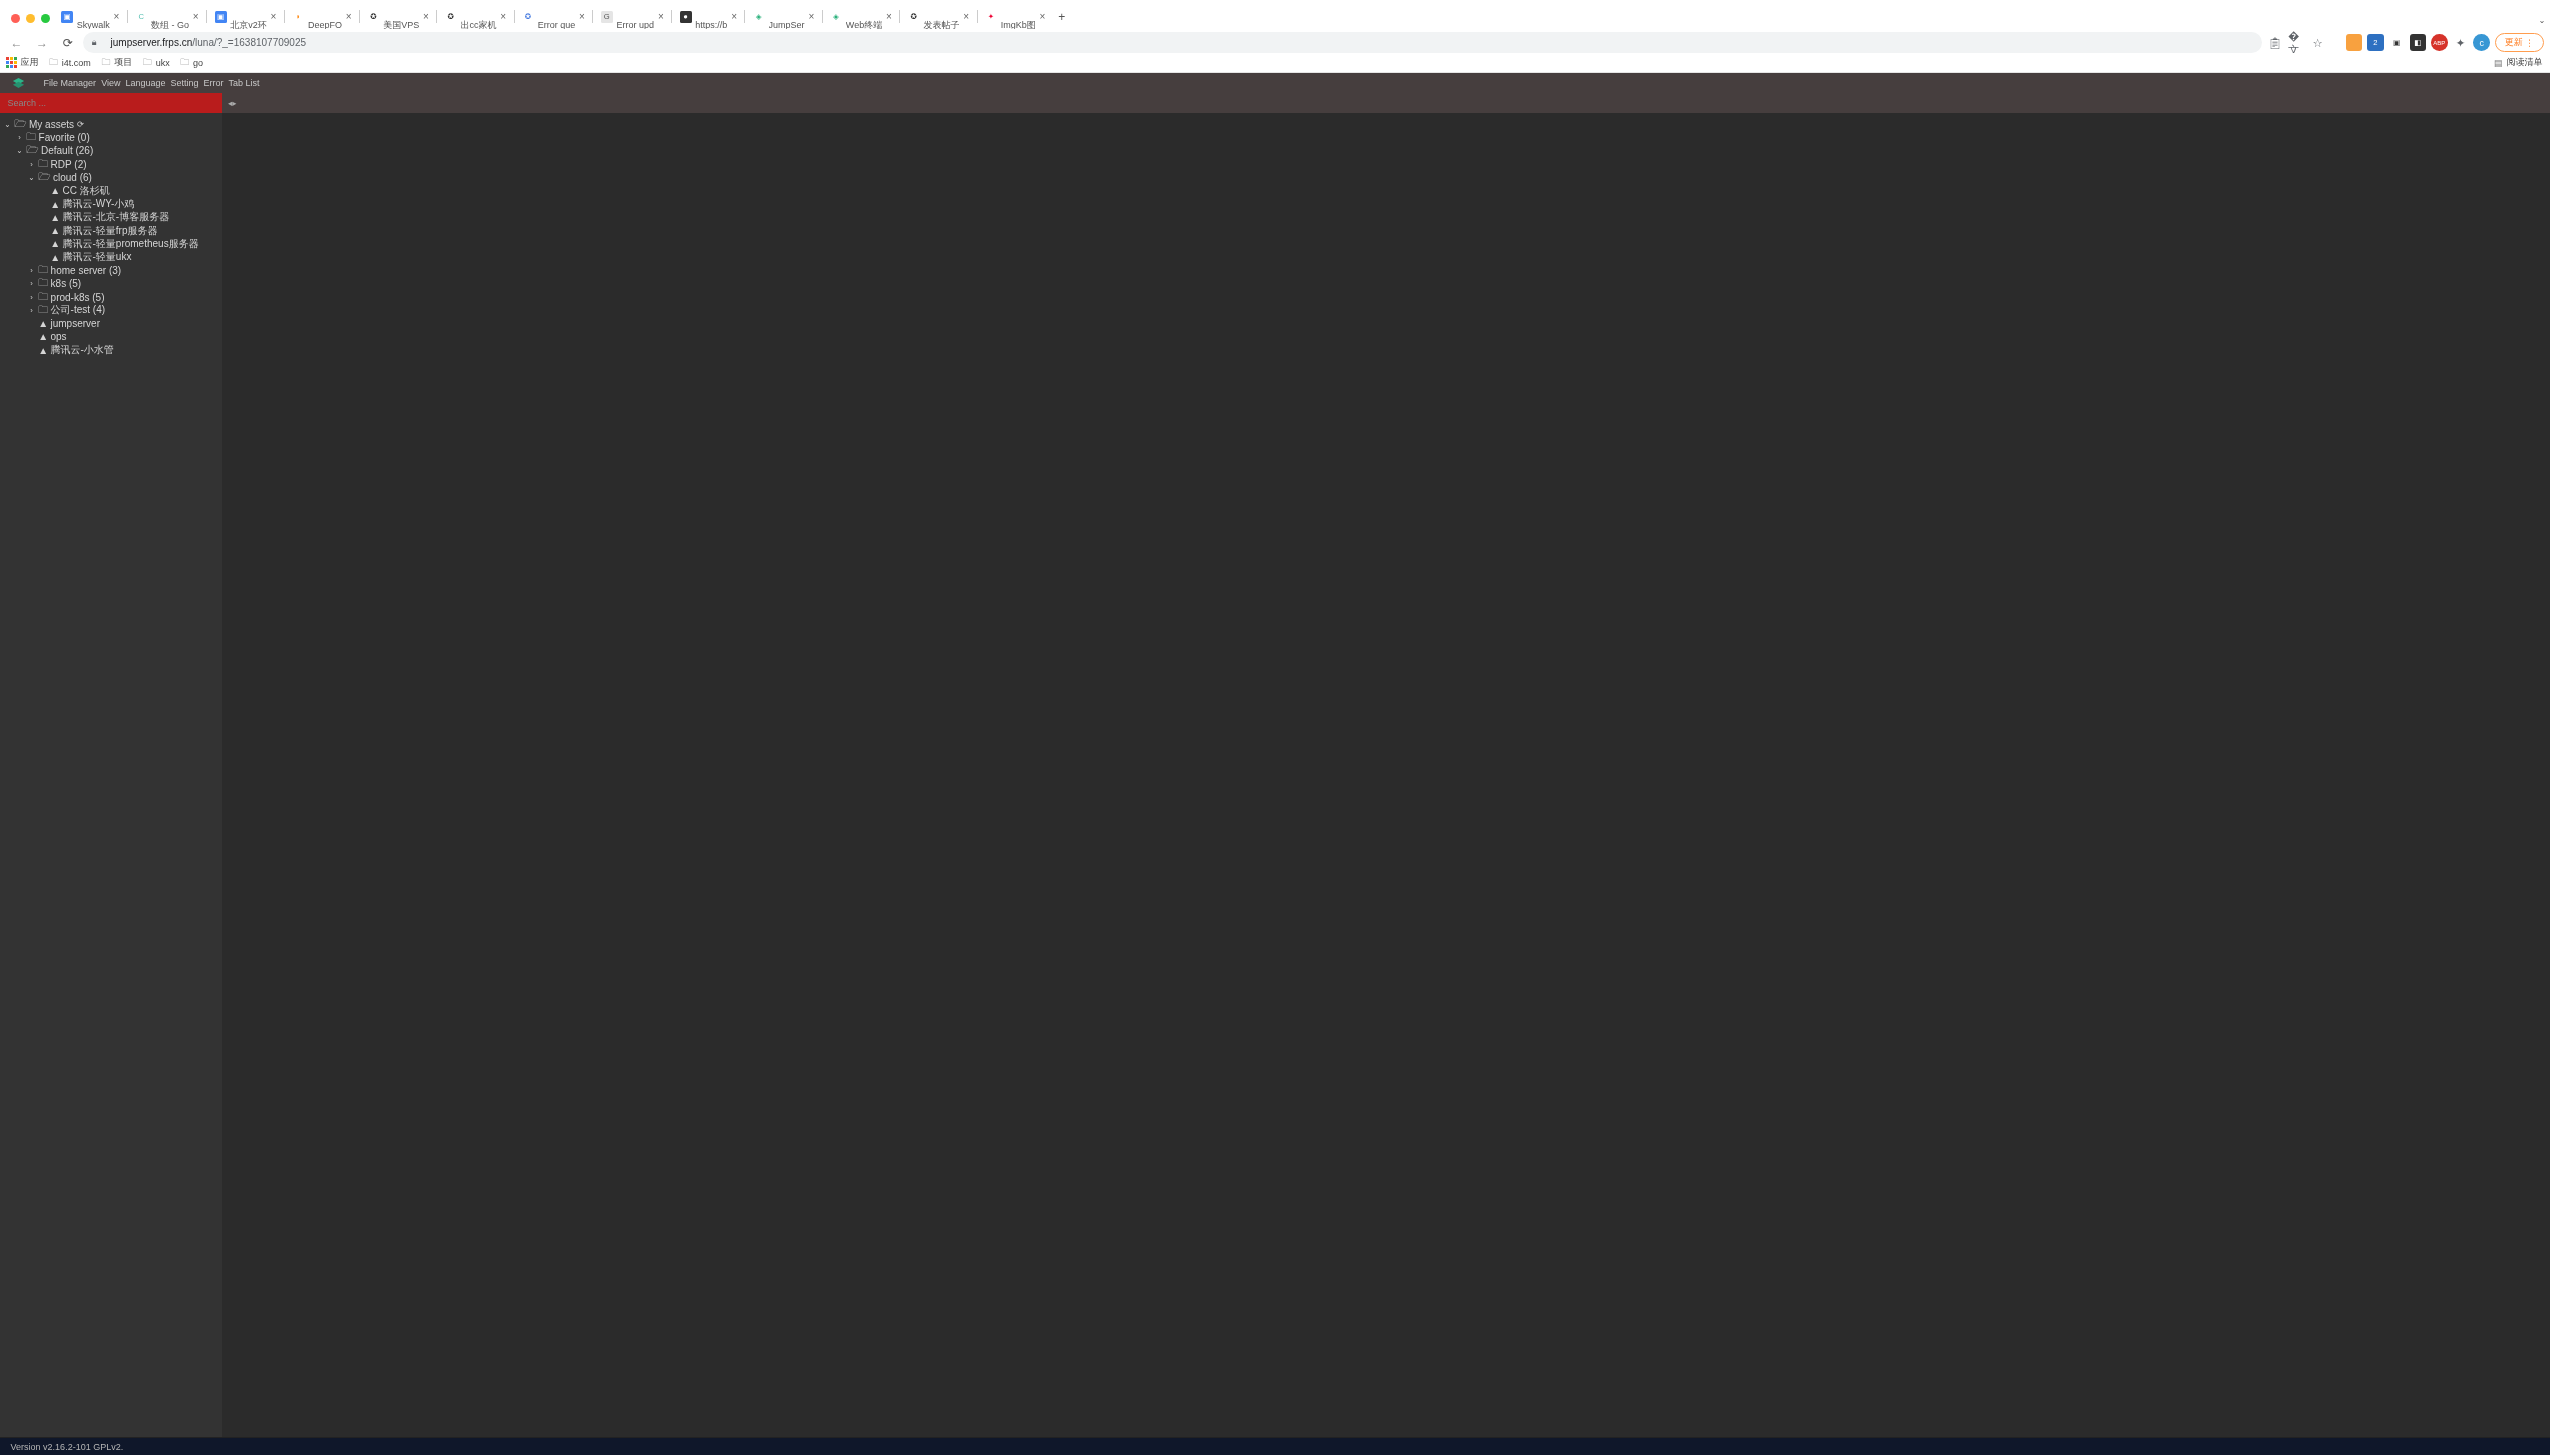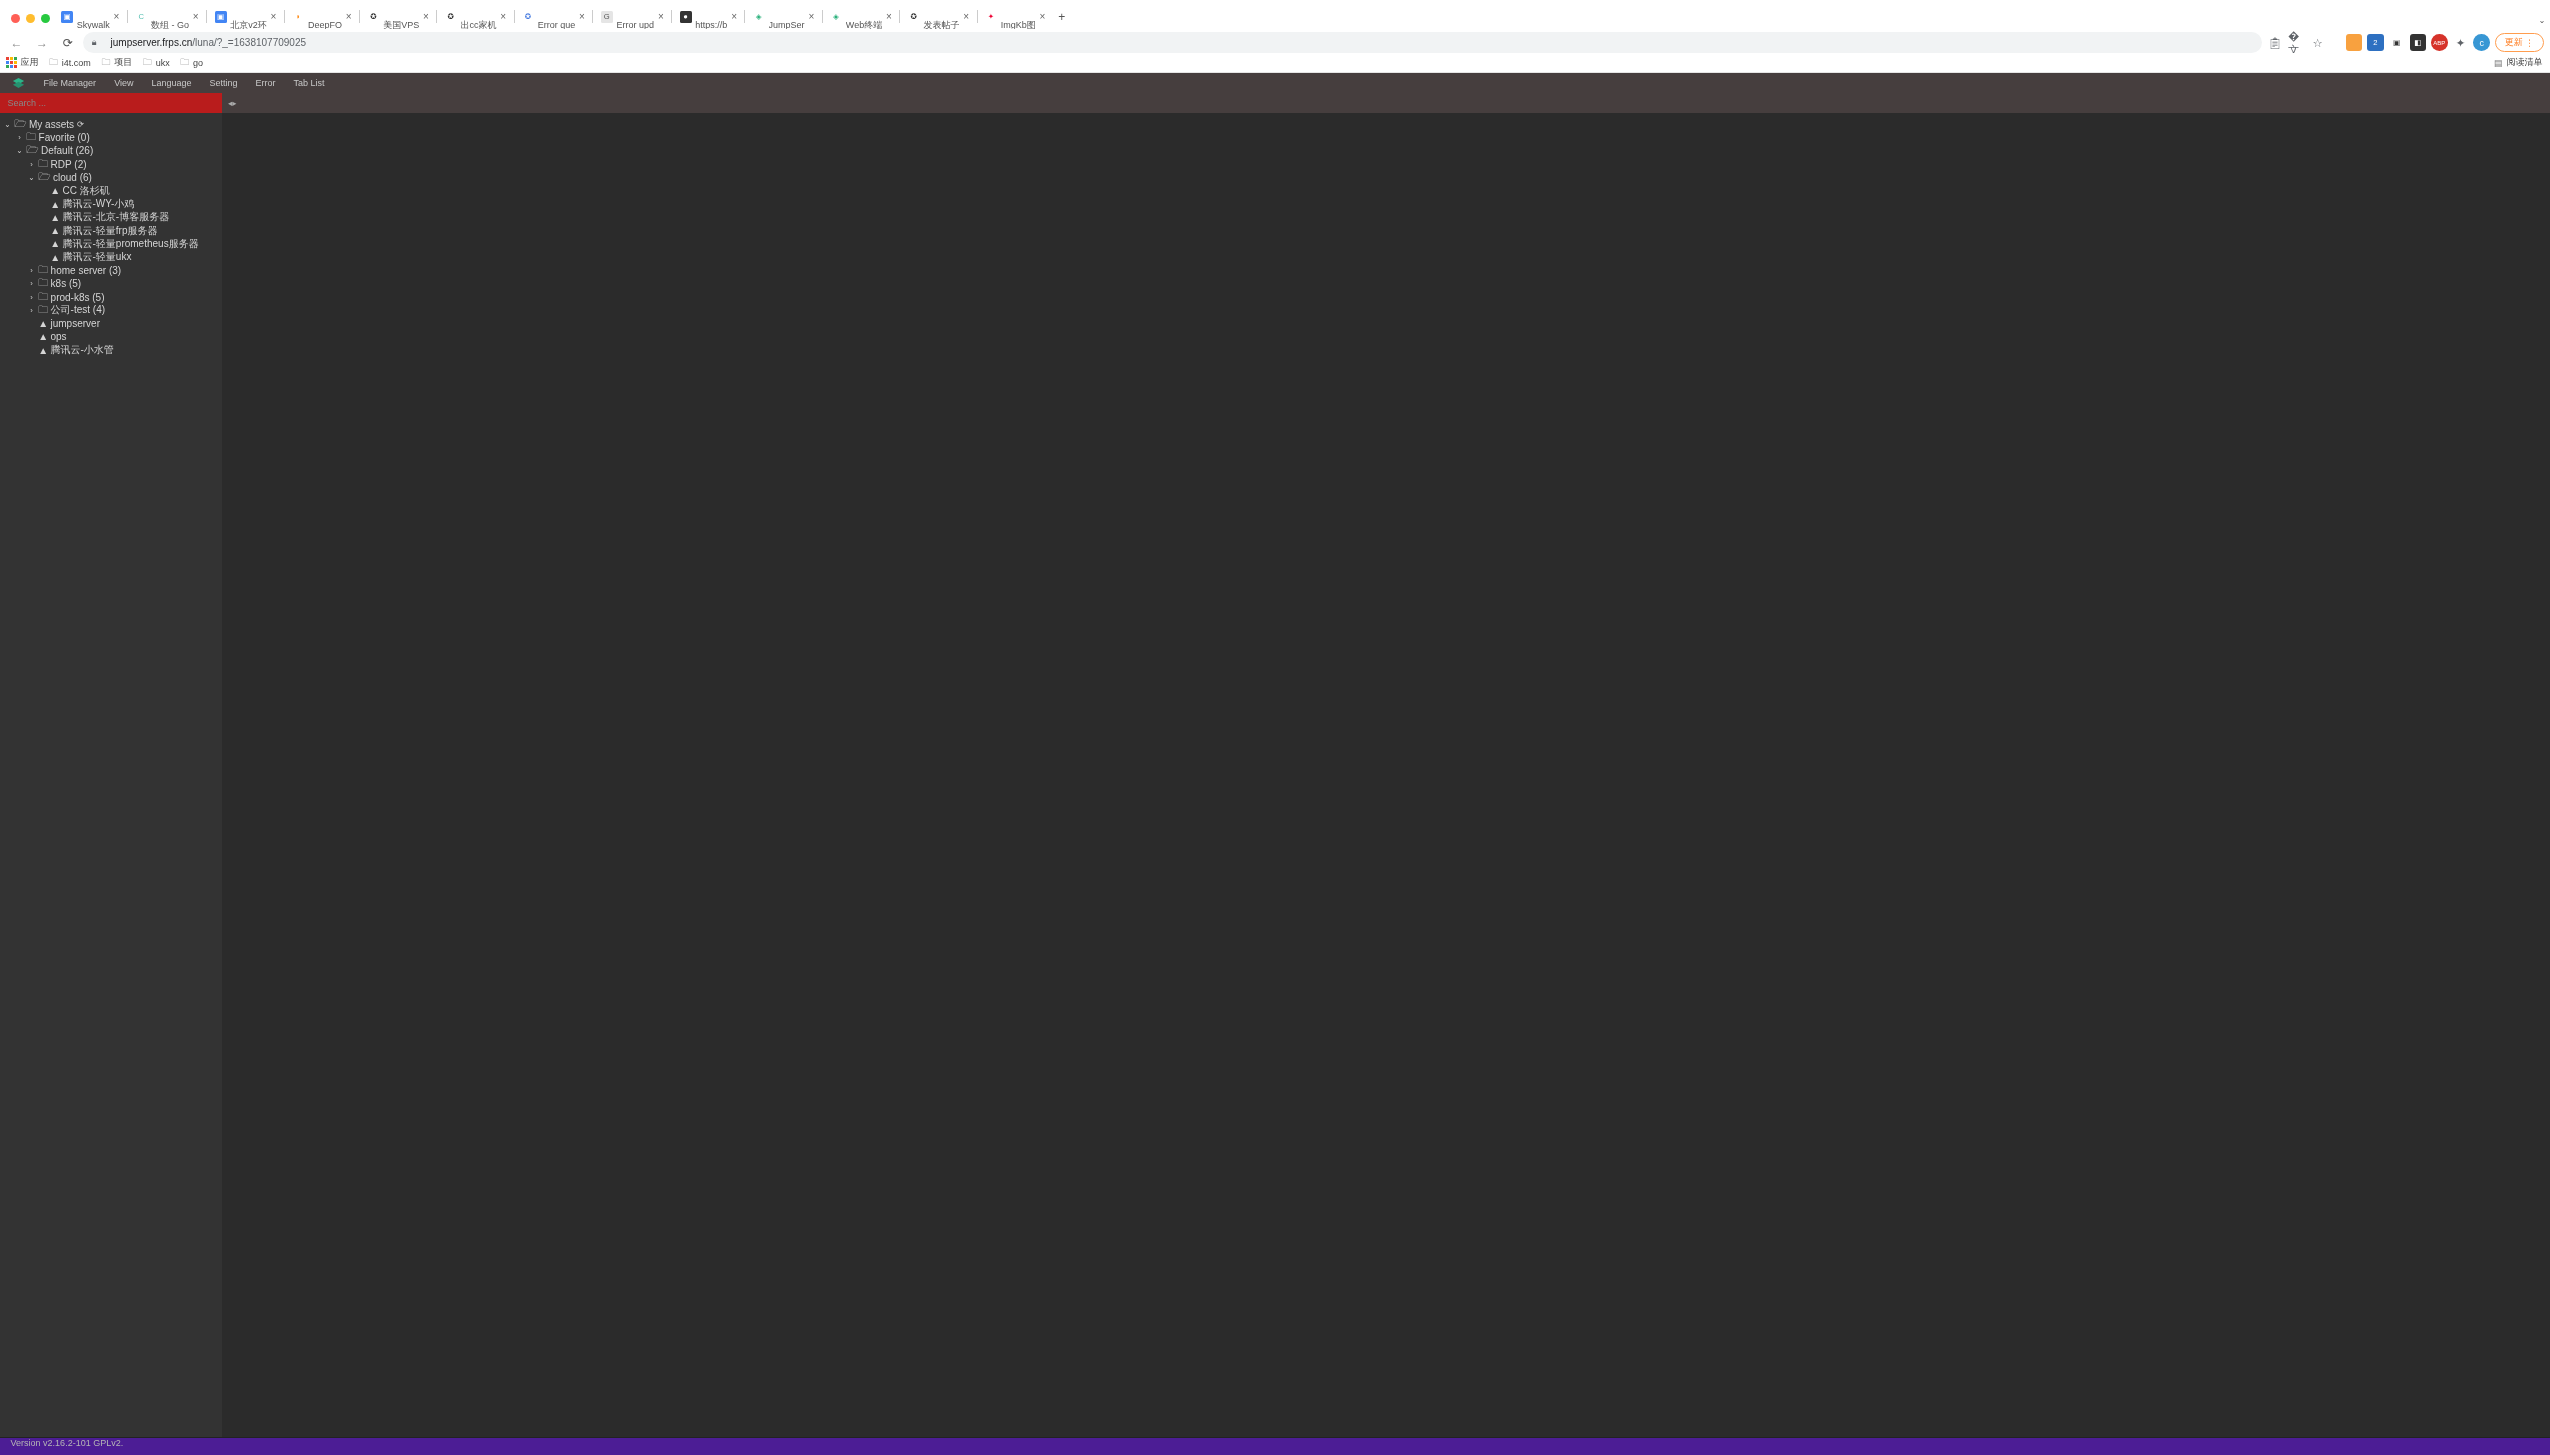--- a/index.html
+++ b/index.html
@@ -59,21 +59,21 @@
 .tree { flex: 1; overflow: auto; padding: 4.6px 0; font-family: "Menlo", "Consolas", monospace; font-size: 10px; color: #d5d5d5; }
 .tree-row { display: flex; align-items: center; height: 13.3px; cursor: pointer; white-space: nowrap; }
 .tree-arrow { width: 9px; text-align: center; font-size: 7.6px; color: #ccc; }
 .tree-ico { margin: 0 2.3px; }
 .refresh { margin-left: 3px; font-size: 8.3px; }
 
 .main-area { flex: 1; background: #2b2b2b; display: flex; flex-direction: column; }
 .main-tabbar { height: 20px; background: #463e3e; display: flex; align-items: center; padding: 0 6px; color: #aaa; font-size: 8.3px; gap: 1.5px; }
 .main-content { flex: 1; background: #2b2b2b; }
 
-.app-footer { height: 18px; background: #4c1d95; display: flex; align-items: flex-start; border-top: 0.8px solid #222; flex-direction: column; }
+.app-footer { height: 18px; background: #0f172a; display: flex; align-items: center; border-top: 0.8px solid #222; }
 .version { width: 222px; padding: 0 10.6px; color: #b5b5b5; font-size: 9px; }
 .broadcast { flex: 1; }
 .broadcast input { width: 100%; background: transparent; border: none; outline: none; color: #888; font-size: 9px; padding: 0 10.6px; }
 .broadcast input::placeholder { color: #666; }
 
 svg.logo-svg { width: 15px; height: 15px; }
 </style>
 </head>
 <body>
 
@@ -230,21 +230,21 @@
     <span>阅读清单</span>
   </div>
 </div>
 
 <div class="app">
   <div class="app-menubar">
     <svg class="logo-svg" viewBox="0 0 24 24">
       <polygon points="12,3 21,8 12,13 3,8" fill="#2bb589"></polygon>
       <polygon points="12,9 21,14 12,19 3,14" fill="#26916f"></polygon>
     </svg>
-    <div id="app-menu-items" style="display:flex;gap:18px;">
+    <div id="app-menu-items" style="display:flex;gap:5px;">
         <div class="menu-item">File Manager</div>
         <div class="menu-item">View</div>
         <div class="menu-item">Language</div>
         <div class="menu-item">Setting</div>
         <div class="menu-item">Error</div>
         <div class="menu-item">Tab List</div>
       </div>
   </div>
 
   <div class="app-body">

